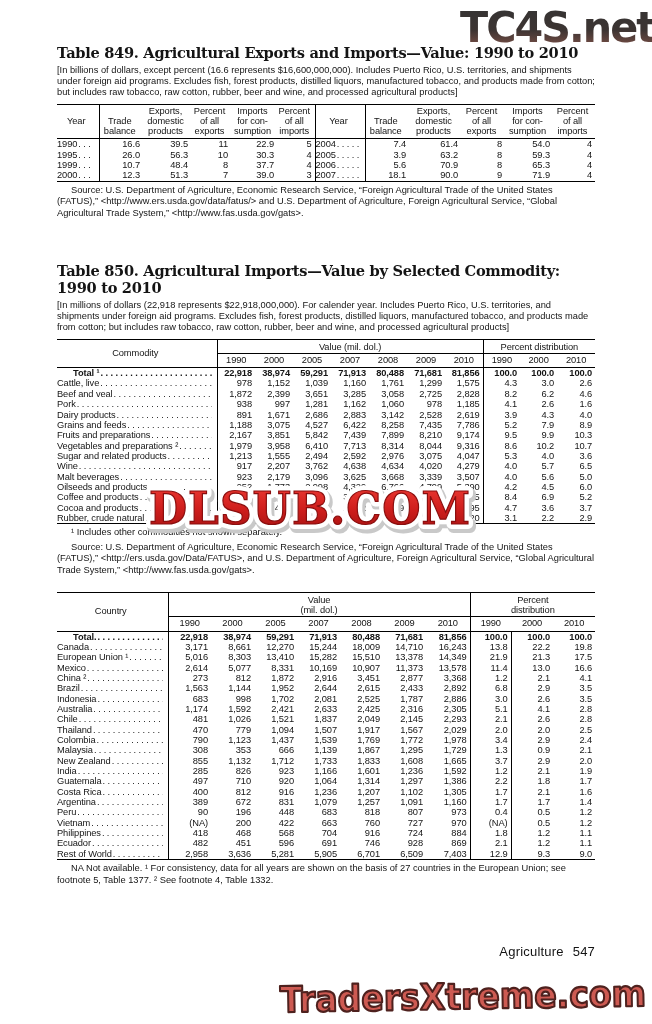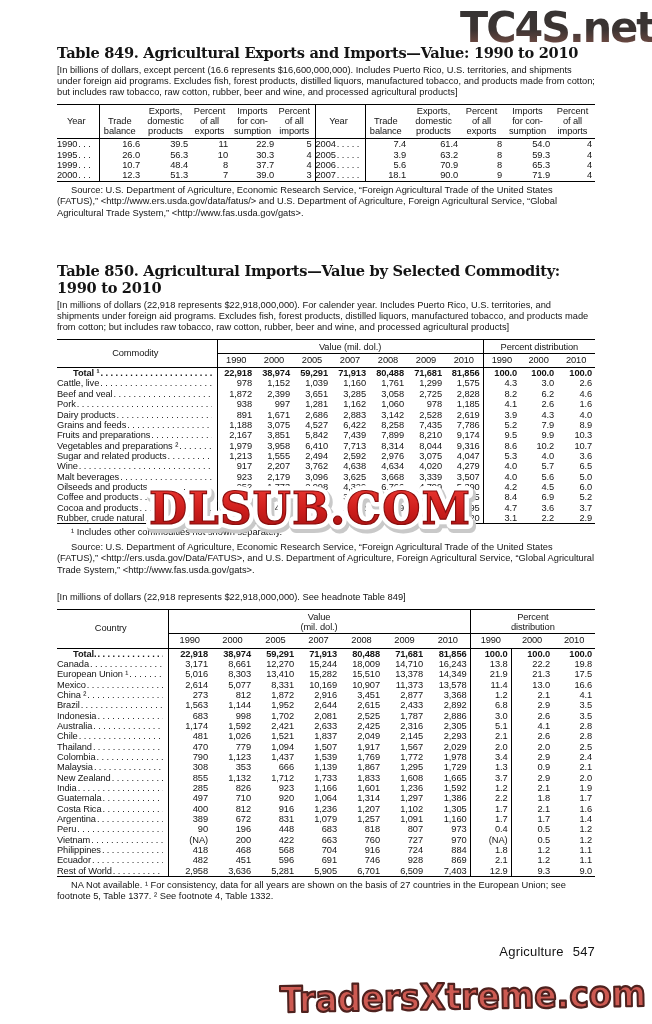--- a/index.html
+++ b/index.html
@@ -495,21 +495,20 @@
             <td>2.2</td>
             <td>2.9</td>
           </tr>
         </tbody>
     </table>
     <p class="fn">¹ Includes other commodities not shown separately.</p>
     <p class="src">Source: U.S. Department of Agriculture, Economic Research Service, “Foreign Agricultural Trade of the United States (FATUS),” &lt;http://ers.usda.gov/Data/FATUS&gt;, and U.S. Department of Agriculture, Foreign Agricultural Service, “Global Agricultural Trade System,” &lt;http://www.fas.usda.gov/gats&gt;.</p>
   </section>
 
   <section class="sec" id="sec851">
-    <p class="note">[In millions of dollars (22,918 represents $22,918,000,000). See headnote Table 849]</p>
     <table class="stat" id="t851">
       <colgroup>
         <col style="width:111px">
           <col style="width:43px">
           <col style="width:43px">
         <col style="width:43px">
           <col style="width:43px">
           <col style="width:43px">
         <col style="width:43px">
           <col style="width:44px">

